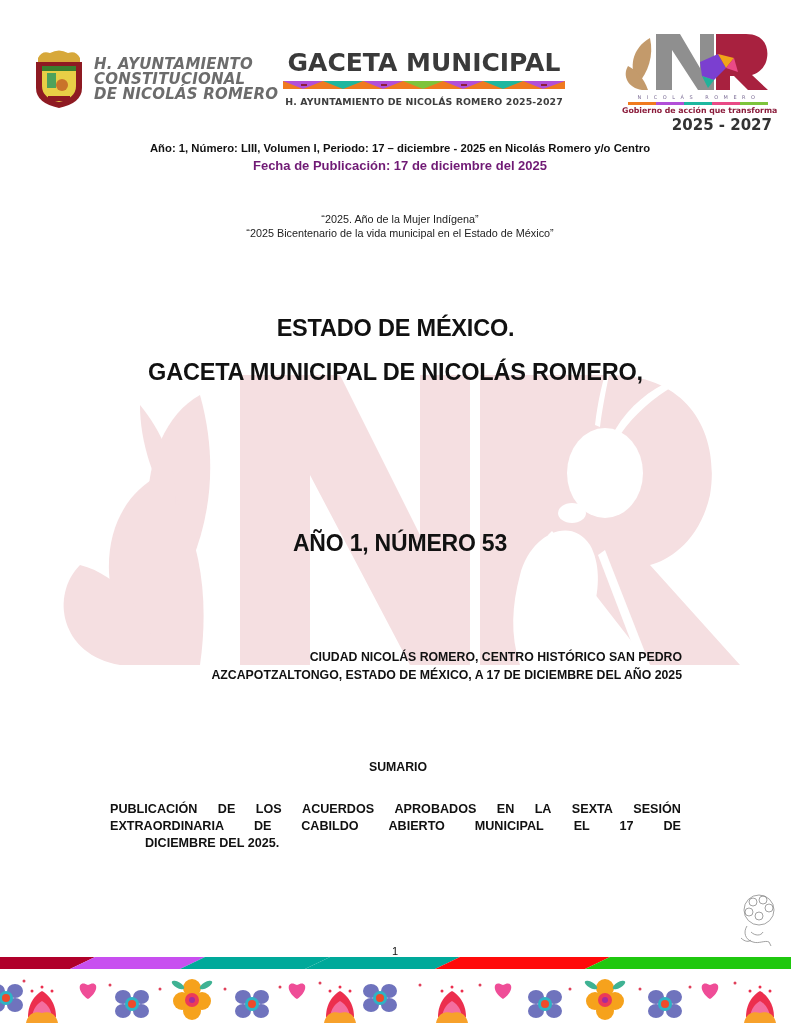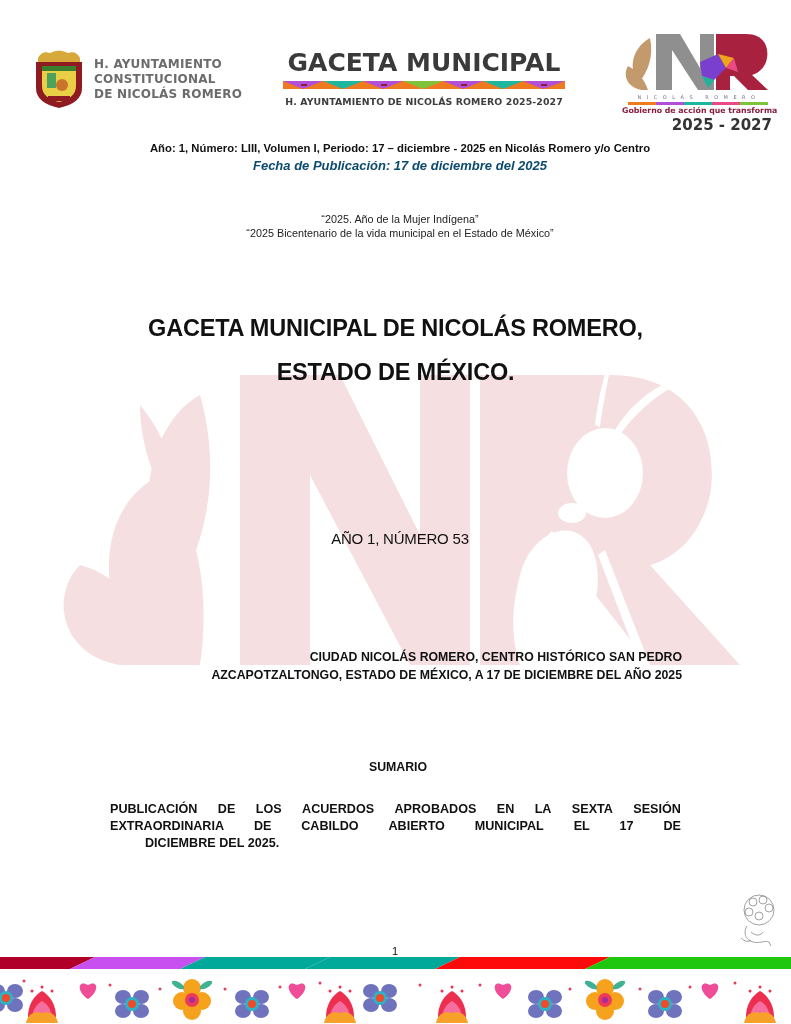--- a/index.html
+++ b/index.html
@@ -8,48 +8,48 @@
 
     .page { position: absolute; left: 0; top: 0; width: 791px; height: 1024px; background: #fff; }
 
     
     .watermark { position: absolute; left: 50px; top: 365px; width: 700px; height: 300px; z-index: 0; }
 
     
     .header { position: absolute; top: 40px; left: 0; width: 791px; height: 100px; z-index: 2; }
     .logo-left { position: absolute; left: 32px; top: 8px; display: flex; align-items: center; }
     .shield { width: 54px; height: 62px; position: relative; }
-    .logo-left-text { margin-left: 8px; font-family: "DejaVu Sans", sans-serif; font-size: 12px; line-height: 15px; color: #6c6c6c; font-weight: bold; letter-spacing: 0.2px; }
+    .logo-left-text { margin-left: 8px; font-family: "DejaVu Sans", sans-serif; font-size: 15px; line-height: 15px; color: #6c6c6c; font-weight: bold; letter-spacing: 0.2px; font-style: italic; }
     .logo-left-text div { white-space: nowrap; }
 
     .logo-center { position: absolute; left: 282px; top: 9px; width: 284px; text-align: center; }
     .gaceta-title { font-family: "DejaVu Sans", sans-serif; font-weight: bold; font-size: 25px; color: #3a3a3a; letter-spacing: 0px; line-height: 28px; white-space: nowrap; }
     .zigzag { margin: 4px auto 3px auto; width: 282px; height: 8px; }
     .gaceta-sub { font-family: "DejaVu Sans", sans-serif; font-weight: bold; font-size: 9.4px; color: #3e3e3e; white-space: nowrap; letter-spacing: 0.1px; }
 
     .logo-right { position: absolute; left: 622px; top: -12px; width: 150px; height: 112px; }
     .nr-small { position: absolute; left: 0; top: 0; width: 150px; height: 66px; }
     .nr-name { position: absolute; left: 8px; top: 66px; width: 138px; font-family: "DejaVu Sans", sans-serif; font-size: 5px; letter-spacing: 5.5px; color: #7a6b94; white-space: nowrap; text-align: center; }
     .nr-strip { position: absolute; left: 6px; top: 74px; width: 140px; height: 3px; }
     .nr-slogan { position: absolute; left: 0; top: 78px; width: 150px; text-align: center; font-family: "DejaVu Sans", sans-serif; font-size: 7.8px; font-weight: bold; color: #8c1d3c; white-space: nowrap; }
     .nr-years { position: absolute; left: 0; top: 88px; width: 150px; text-align: right; font-family: "DejaVu Sans", sans-serif; font-size: 15px; font-weight: bold; color: #333; white-space: nowrap; }
 
     
     .meta { position: absolute; top: 141px; left: 100px; width: 600px; text-align: center; z-index: 2; }
     .meta-line { font-size: 11.3px; font-weight: bold; line-height: 15px; color: #111; }
-    .meta-date { font-size: 13px; font-weight: bold; line-height: 18px; margin-top: 1px; color: #0c4a6e; font-style: italic; }
+    .meta-date { font-size: 13px; font-weight: bold; line-height: 18px; margin-top: 1px; color: #701a75; }
 
     .mottos { position: absolute; top: 212px; left: 100px; width: 600px; text-align: center; z-index: 2; }
     .motto { font-size: 10.8px; line-height: 14px; color: #222; }
 
     
     .main-title { position: absolute; top: 306px; left: 60px; width: 671px; text-align: center; z-index: 2; }
     .main-title div { font-size: 23.5px; font-weight: bold; line-height: 44px; color: #111; letter-spacing: -0.2px; }
 
-    .numero { position: absolute; top: 530px; left: 100px; width: 600px; text-align: center; z-index: 2; font-size: 15px; font-weight: normal; color: #111; letter-spacing: -0.2px; }
+    .numero { position: absolute; top: 530px; left: 100px; width: 600px; text-align: center; z-index: 2; font-size: 23px; font-weight: bold; color: #111; letter-spacing: -0.2px; }
 
     .city { position: absolute; top: 648px; left: 100px; width: 582px; text-align: right; z-index: 2; }
     .city div { font-size: 12.3px; font-weight: bold; line-height: 18px; color: #111; }
 
     .sumario-h { position: absolute; top: 760px; left: 100px; width: 596px; text-align: center; font-size: 12.3px; font-weight: bold; color: #111; z-index: 2; }
 
     .sumario-body { position: absolute; top: 801px; left: 110px; width: 571px; z-index: 2; }
     .sumario-body div { font-size: 12.6px; font-weight: bold; line-height: 17px; color: #111; text-align: justify; text-align-last: justify; white-space: nowrap; display: flex; justify-content: space-between; }
     .sumario-body div.last { display: block; text-align-last: left; padding-left: 35px; }
 
@@ -157,22 +157,22 @@
     <div class="meta-line">Año: 1, Número: LIII, Volumen I, Periodo: 17 – diciembre - 2025 en Nicolás Romero y/o Centro</div>
     <div class="meta-date">Fecha de Publicación: 17 de diciembre del 2025</div>
   </div>
 
   <div class="mottos">
     <div class="motto">“2025. Año de la Mujer Indígena”</div>
     <div class="motto">“2025 Bicentenario de la vida municipal en el Estado de México”</div>
   </div>
 
   <div class="main-title">
+    <div>ESTADO DE MÉXICO.</div>
     <div>GACETA MUNICIPAL DE NICOLÁS ROMERO,</div>
-    <div>ESTADO DE MÉXICO.</div>
   </div>
 
   <div class="numero">AÑO 1, NÚMERO 53</div>
 
   <div class="city">
     <div>CIUDAD NICOLÁS ROMERO, CENTRO HISTÓRICO SAN PEDRO</div>
     <div>AZCAPOTZALTONGO, ESTADO DE MÉXICO, A 17 DE DICIEMBRE DEL AÑO 2025</div>
   </div>
 
   <div class="sumario-h">SUMARIO</div>

